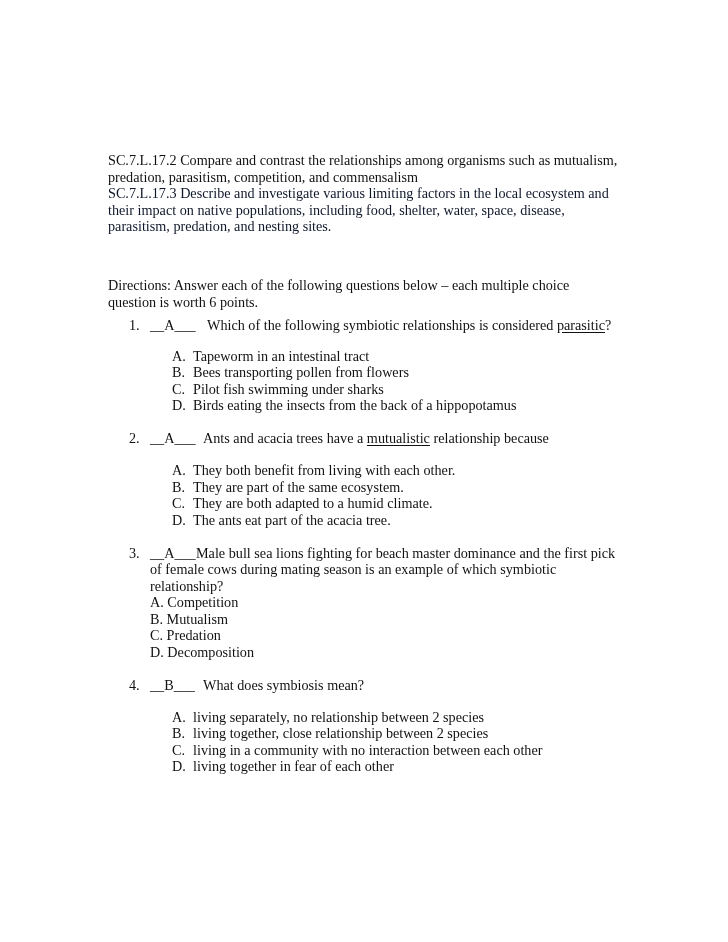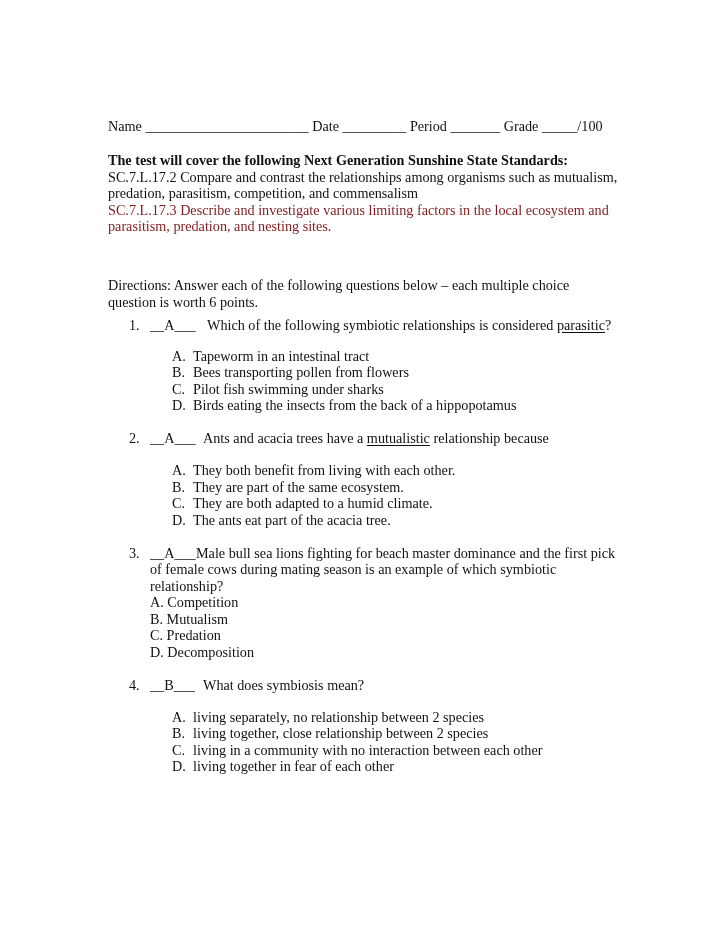--- a/index.html
+++ b/index.html
@@ -24,49 +24,39 @@
     }
     .abs { position: absolute; white-space: nowrap; line-height: 16.6px; }
     .title {
       left: 0; width: 728px; top: 85px;
       text-align: center;
     }
     .hl { background: #ffff00; }
     .name-line { left: 108px; top: 118px; }
     .standards { left: 108px; top: 152px; }
     .standards .bold { font-weight: bold; }
-    .standards .std2 { color: #7f1d1d; }
+    .standards .std2 { color: #0f172a; }
     .directions { left: 108px; top: 265px; margin-top: 12px; }
     u { text-decoration: underline; text-underline-offset: 2px; }
   </style>
 </head>
 <body>
 
 <div class="page">
 
 
-  <div class="abs name-line">
-    <span>Name</span>
-    <span>_______________________</span>
-    <span>Date</span>
-    <span>_________</span>
-    <span>Period</span>
-    <span>_______</span>
-    <span>Grade</span>
-    <span>_____</span><span>/100</span>
-  </div>
 
   <div class="abs standards">
-    <div class="bold">The test will cover the following Next Generation Sunshine State Standards:</div>
     <div>
       <div>SC.7.L.17.2 Compare and contrast the relationships among organisms such as mutualism,</div>
       <div>predation, parasitism, competition, and commensalism</div>
     </div>
     <div class="std2">
       <div>SC.7.L.17.3 Describe and investigate various limiting factors in the local ecosystem and</div>
+      <div>their impact on native populations, including food, shelter, water, space, disease,</div>
       <div>parasitism, predation, and nesting sites.</div>
     </div>
   </div>
 
   <div class="abs directions">
     <div>Directions: Answer each of the following questions below – each multiple choice</div>
     <div>question is worth 6 points.</div>
   </div>
 
   <div>

